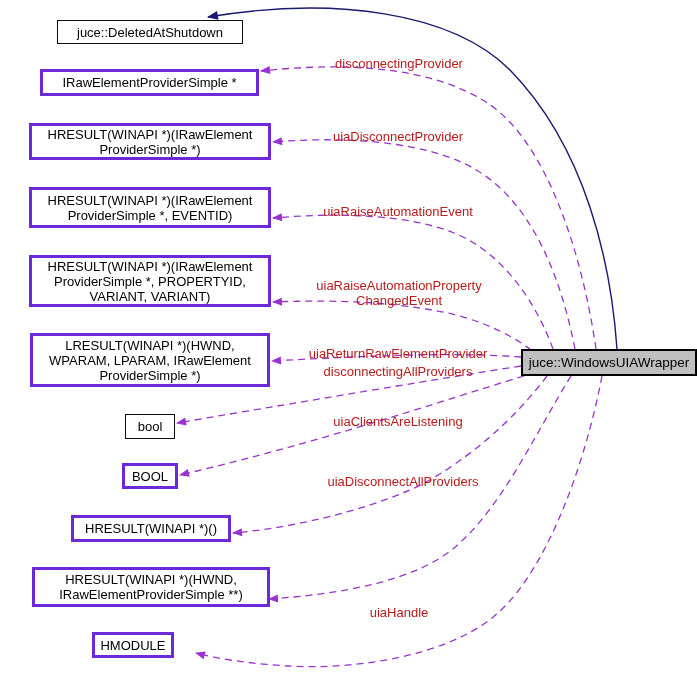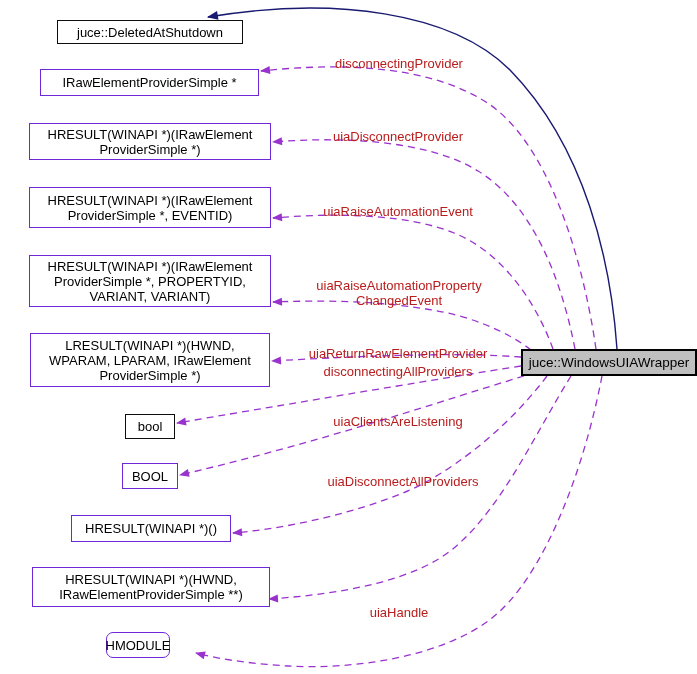--- a/index.html
+++ b/index.html
@@ -4,21 +4,21 @@
 <style>
   html,body{margin:0;padding:0;background:#ffffff;}
   .canvas{
     position:relative;width:697px;height:674px;background:#ffffff;
     font-family:"Liberation Sans",sans-serif;color:#000;overflow:hidden;margin-left:24px;
   }
   svg.edges{position:absolute;left:0;top:0;width:697px;height:674px;}
   .node{
     position:absolute;display:flex;align-items:center;justify-content:center;
     text-align:center;white-space:pre-line;font-size:13px;line-height:15px;
-    background:#ffffff;border:1px solid #6d28d9;box-sizing:border-box;
+    background:#ffffff;border:3px solid #6d28d9;box-sizing:border-box;
     padding:1px 3px;
   }
   .node.doc{border:1.5px solid #0d0d0d;}
   .node.main{
     background:#bfbfbf;border:2px solid #000000;font-size:13.5px;
   }
   .edge-label{
     position:absolute;transform:translateX(-50%);font-size:13px;line-height:15px;
     text-align:center;white-space:pre-line;color:#b91c1c;
   }
@@ -74,21 +74,21 @@
 
   <div class="node doc" style="left:101px;top:414px;width:50px;height:25px;">bool</div>
 
   <div class="node" style="left:98px;top:463px;width:56px;height:26px;">BOOL</div>
 
   <div class="node" style="left:47px;top:515px;width:160px;height:27px;">HRESULT(WINAPI *)()</div>
 
   <div class="node" style="left:8px;top:567px;width:238px;height:40px;">HRESULT(WINAPI *)(HWND,
 IRawElementProviderSimple **)</div>
 
-  <div class="node" style="left:82px;top:632px;width:64px;height:26px;border-radius:7px;">HMODULE</div>
+  <div class="node" style="left:68px;top:632px;width:82px;height:26px;">HMODULE</div>
 
   <div class="node main" style="left:497px;top:349px;width:176px;height:27px;">juce::WindowsUIAWrapper</div>
 
   <div class="edge-label" style="left:375px;top:56px;">disconnectingProvider</div>
   <div class="edge-label" style="left:374px;top:129px;">uiaDisconnectProvider</div>
   <div class="edge-label" style="left:374px;top:204px;">uiaRaiseAutomationEvent</div>
   <div class="edge-label" style="left:375px;top:278px;">uiaRaiseAutomationProperty
 ChangedEvent</div>
   <div class="edge-label" style="left:374px;top:346px;">uiaReturnRawElementProvider</div>
   <div class="edge-label" style="left:374px;top:364px;">disconnectingAllProviders</div>

